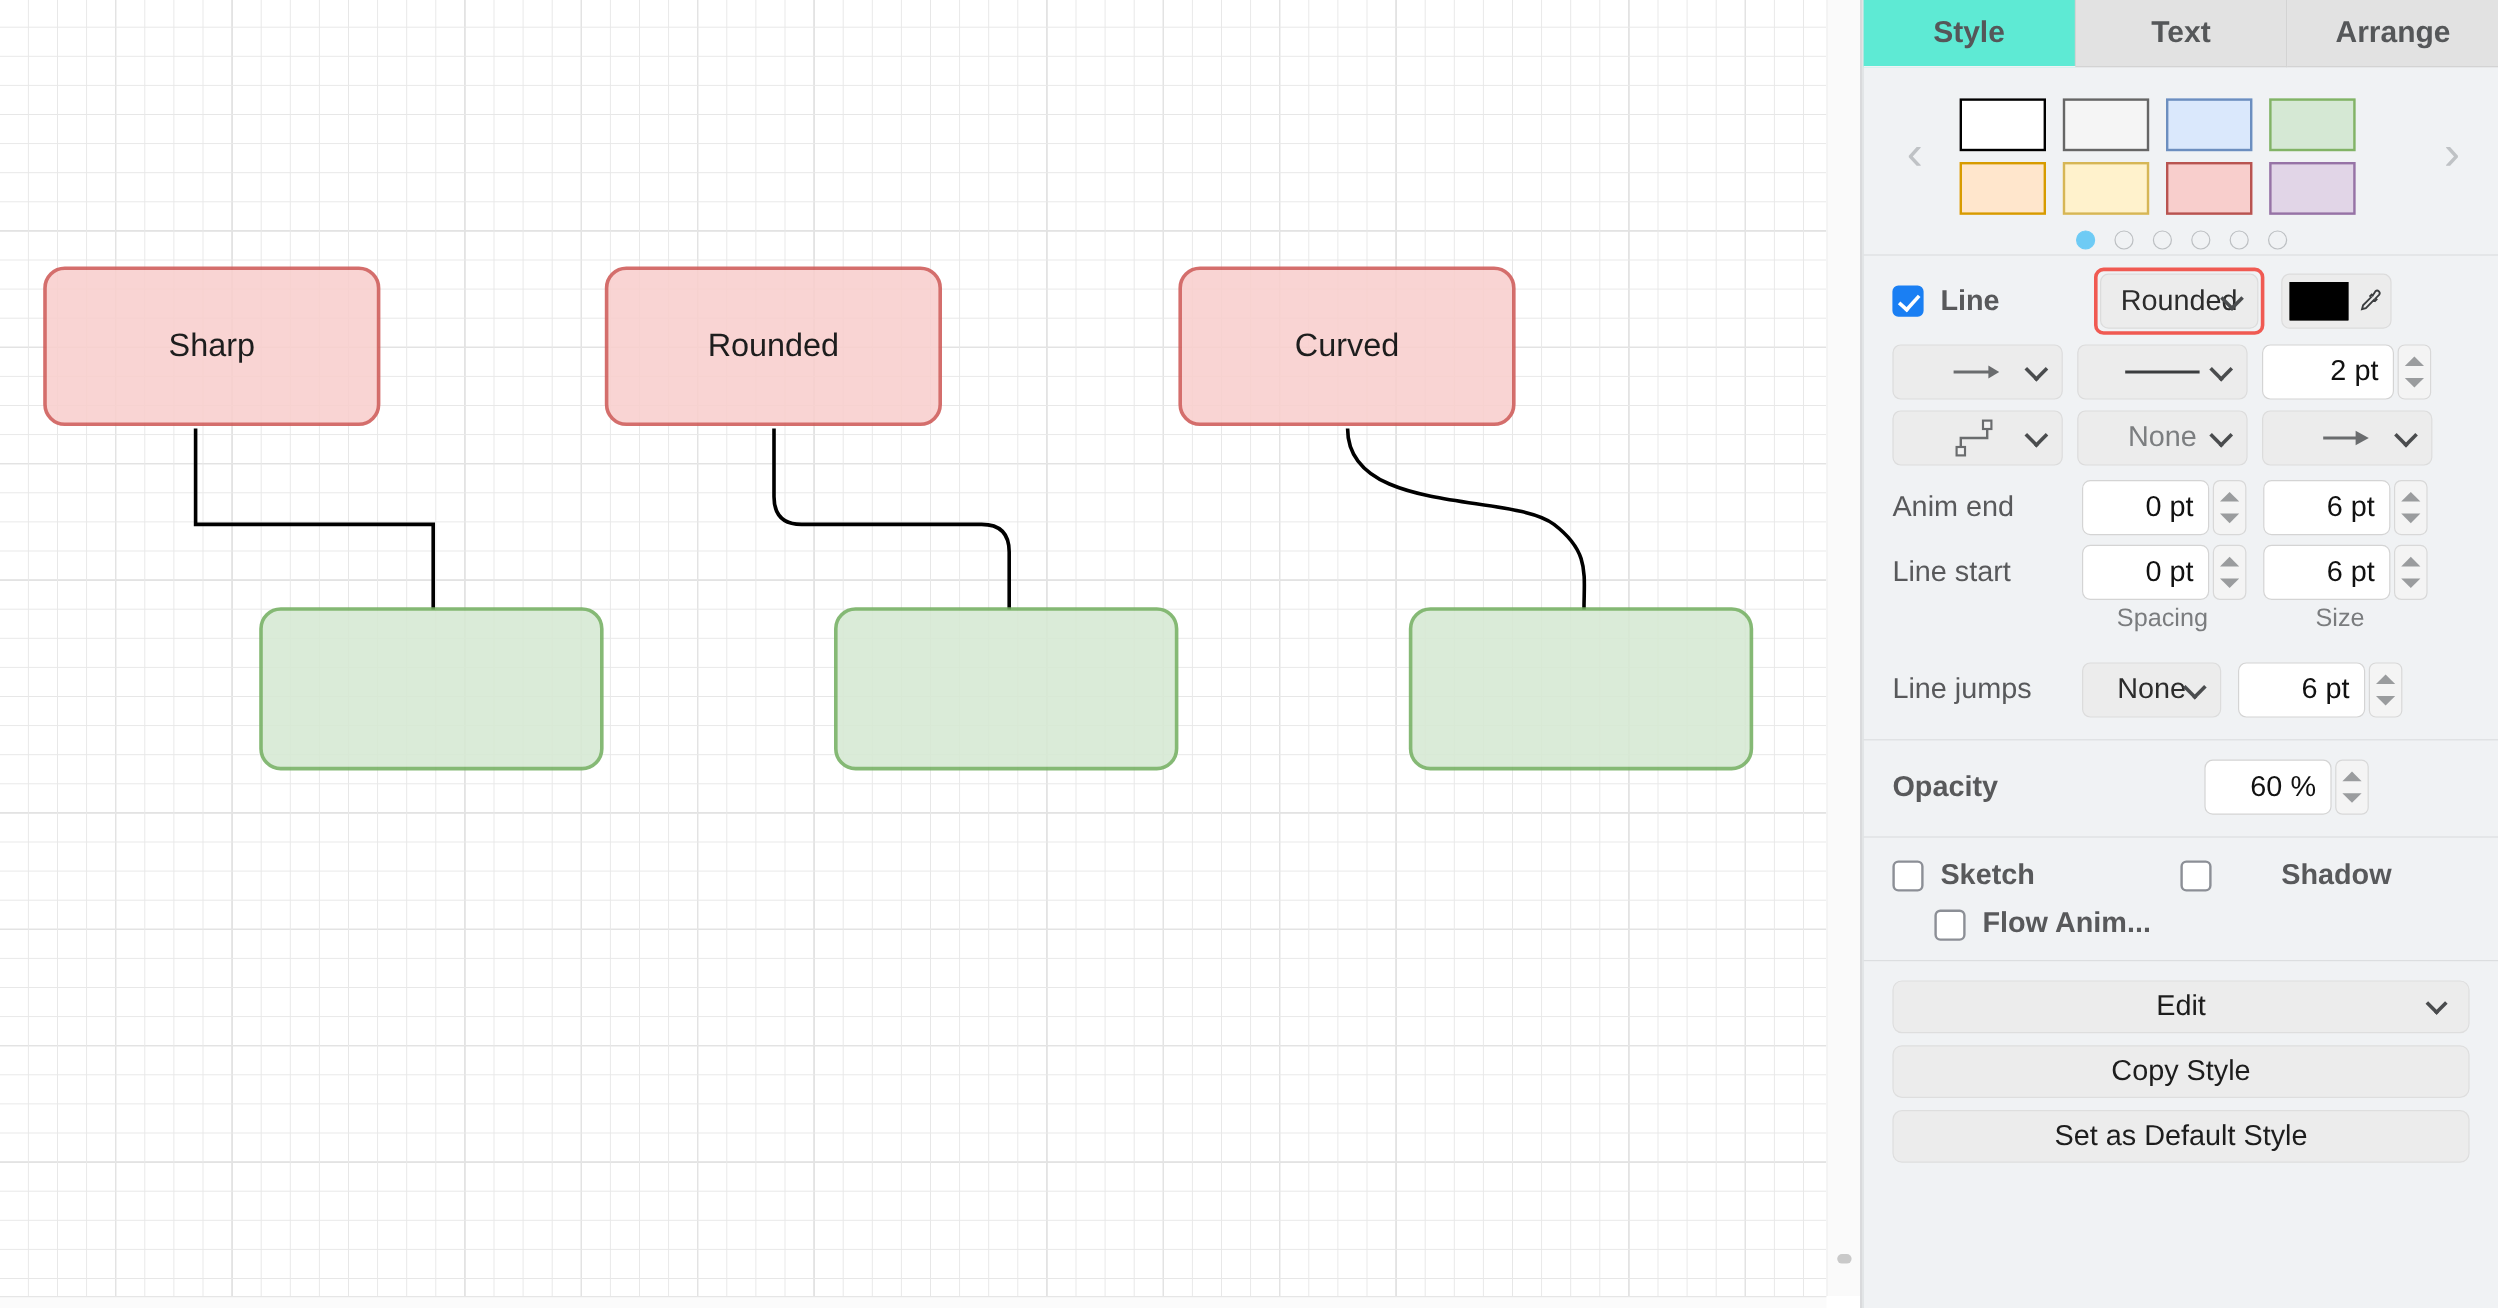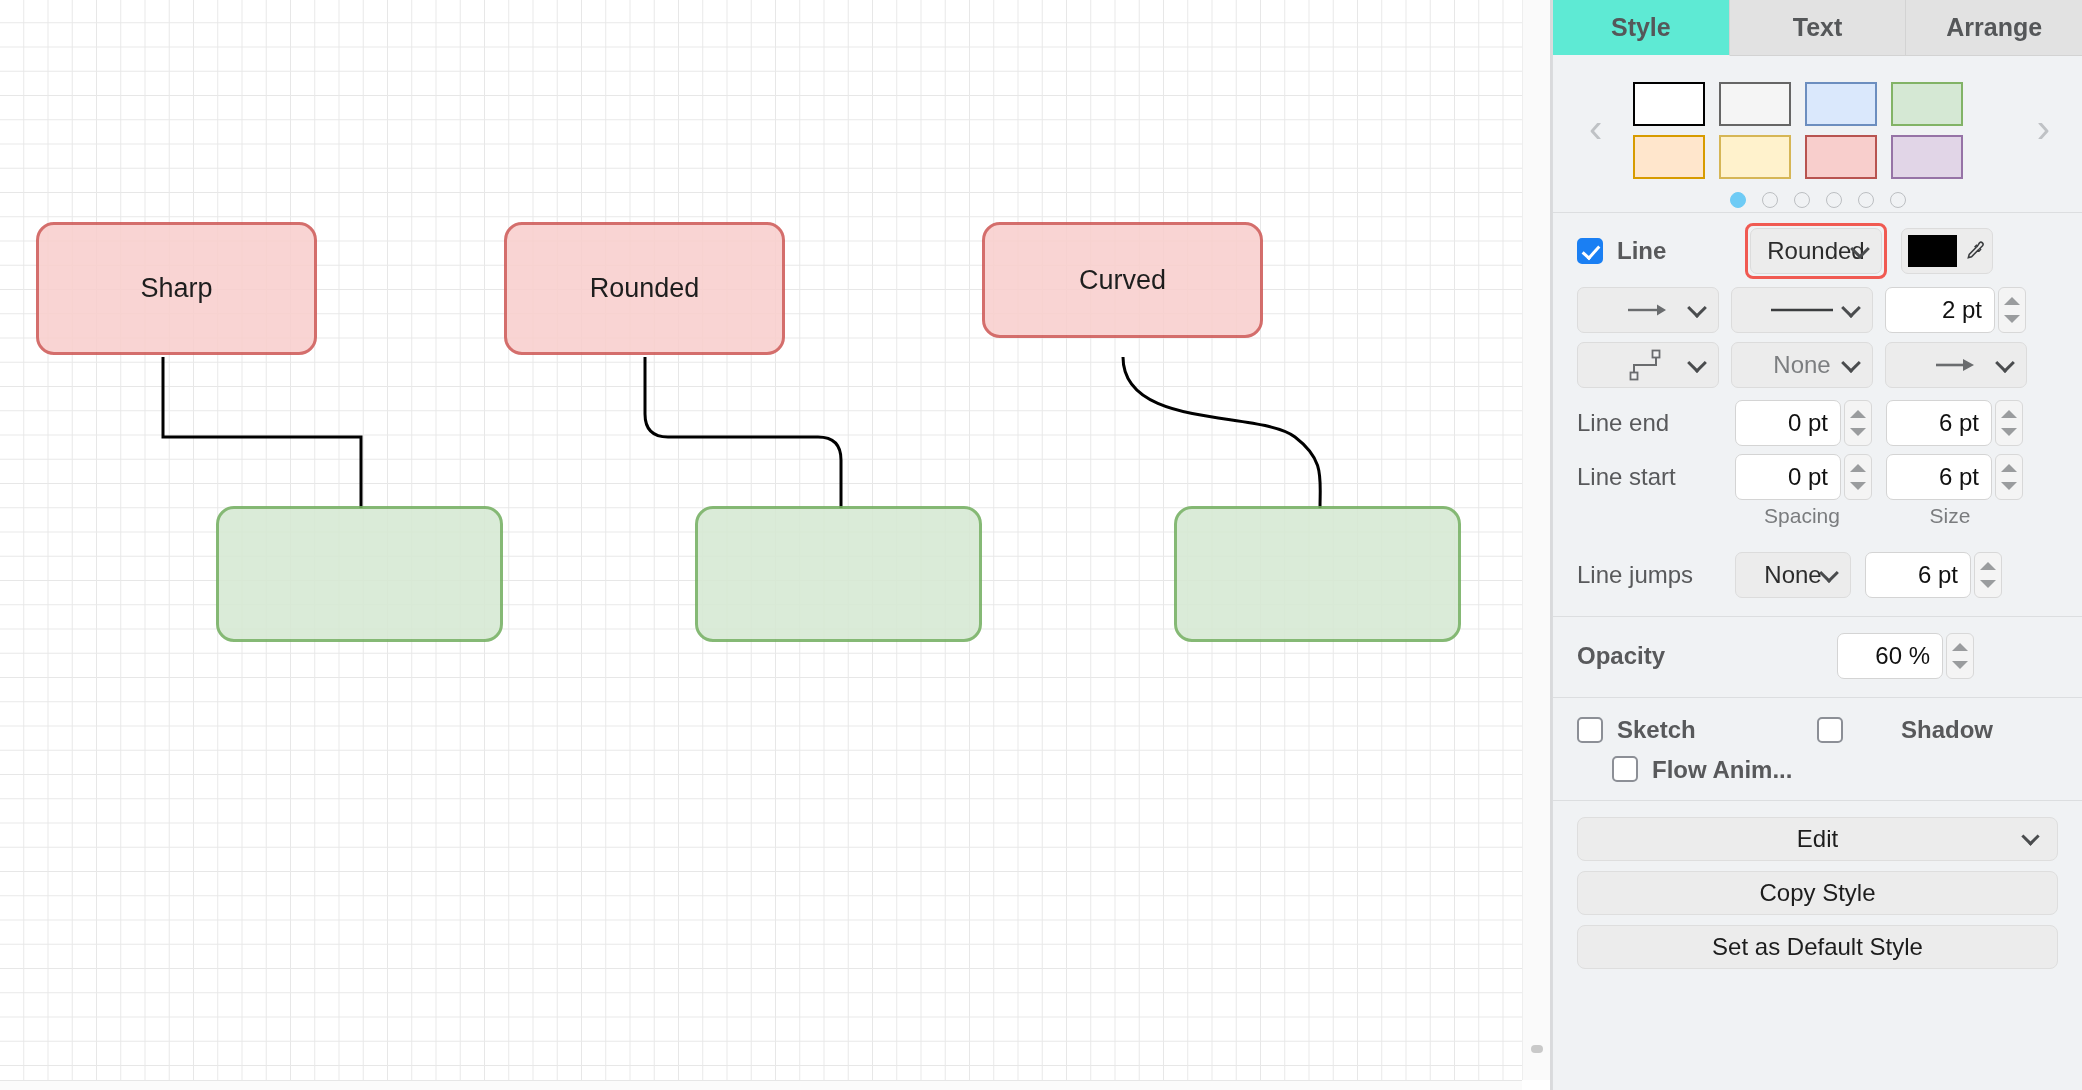--- a/index.html
+++ b/index.html
@@ -202,21 +202,21 @@
       <path d="M 645 357 L 645 414 Q 645 437 668 437 L 818 437 Q 841 437 841 460 L 841 508" fill="none" stroke="#000000" stroke-width="3"></path>
       <path d="M 1123 357 C 1123 430 1260 410 1295 437 C 1325 460 1320 478 1320 508" fill="none" stroke="#000000" stroke-width="3"></path>
     </svg>
 
     <div class="node src" style="left:36px;  top:222px; width:281px; height:133px;">
       <span>Sharp</span>
     </div>
     <div class="node src" style="left:504px; top:222px; width:281px; height:133px;">
       <span>Rounded</span>
     </div>
-    <div class="node src" style="left:982px; top:222px; width:281px; height:116px;">
+    <div class="node src" style="left:982px; top:222px; width:281px; height:133px;">
       <span>Curved</span>
     </div>
 
     <div class="node dst" style="left:216px;  top:506px; width:287px; height:136px;"></div>
     <div class="node dst" style="left:695px;  top:506px; width:287px; height:136px;"></div>
     <div class="node dst" style="left:1174px; top:506px; width:287px; height:136px;"></div>
   </div>
 
   <div id="vscroll">
     <div class="thumb"></div>
@@ -319,21 +319,21 @@
         <div class="select" style="width:142px;margin-left:12px;">
           <svg width="46" height="16" viewBox="0 0 46 16">
             <line x1="3" y1="8" x2="33" y2="8" stroke="#6a6c6e" stroke-width="2.6"></line>
             <path d="M30 2 L41 8 L30 14 Z" fill="#6a6c6e"></path>
           </svg>
           <span class="chev"></span>
         </div>
       </div>
 
       <div class="row" style="margin-bottom:8px;">
-        <span class="label-reg" style="width:158px;">Line end</span>
+        <span class="label-reg" style="width:158px;">Anim end</span>
         <div style="display:flex;align-items:center;">
           <div class="numfield" style="width:106px;">
             <span>0 pt</span>
           </div>
           <div class="spinner">
             <i class="up"></i>
             <i class="dn"></i>
           </div>
         </div>
         <div style="display:flex;align-items:center;margin-left:14px;">
@@ -417,21 +417,21 @@
         <div style="display:flex;align-items:center;width:240px;">
           <div class="checkbox"></div>
           <span class="label-bold" style="margin-left:14px;">Sketch</span>
         </div>
         <div style="display:flex;align-items:center;gap:44px;">
           <div class="checkbox"></div>
           <span class="label-bold" style="margin-left:14px;">Shadow</span>
         </div>
       </div>
       <div class="row" style="margin-bottom:2px;">
-        <div style="display:flex;align-items:flex-start;padding-left:35px;">
+        <div style="display:flex;align-items:flex-end;padding-left:35px;">
           <div class="checkbox"></div>
           <span class="label-bold" style="margin-left:14px;">Flow Anim...</span>
         </div>
       </div>
     </div>
 
     <div class="sep"></div>
 
     <div class="section" style="padding-top:16px;">
       <div class="pushbtn">

